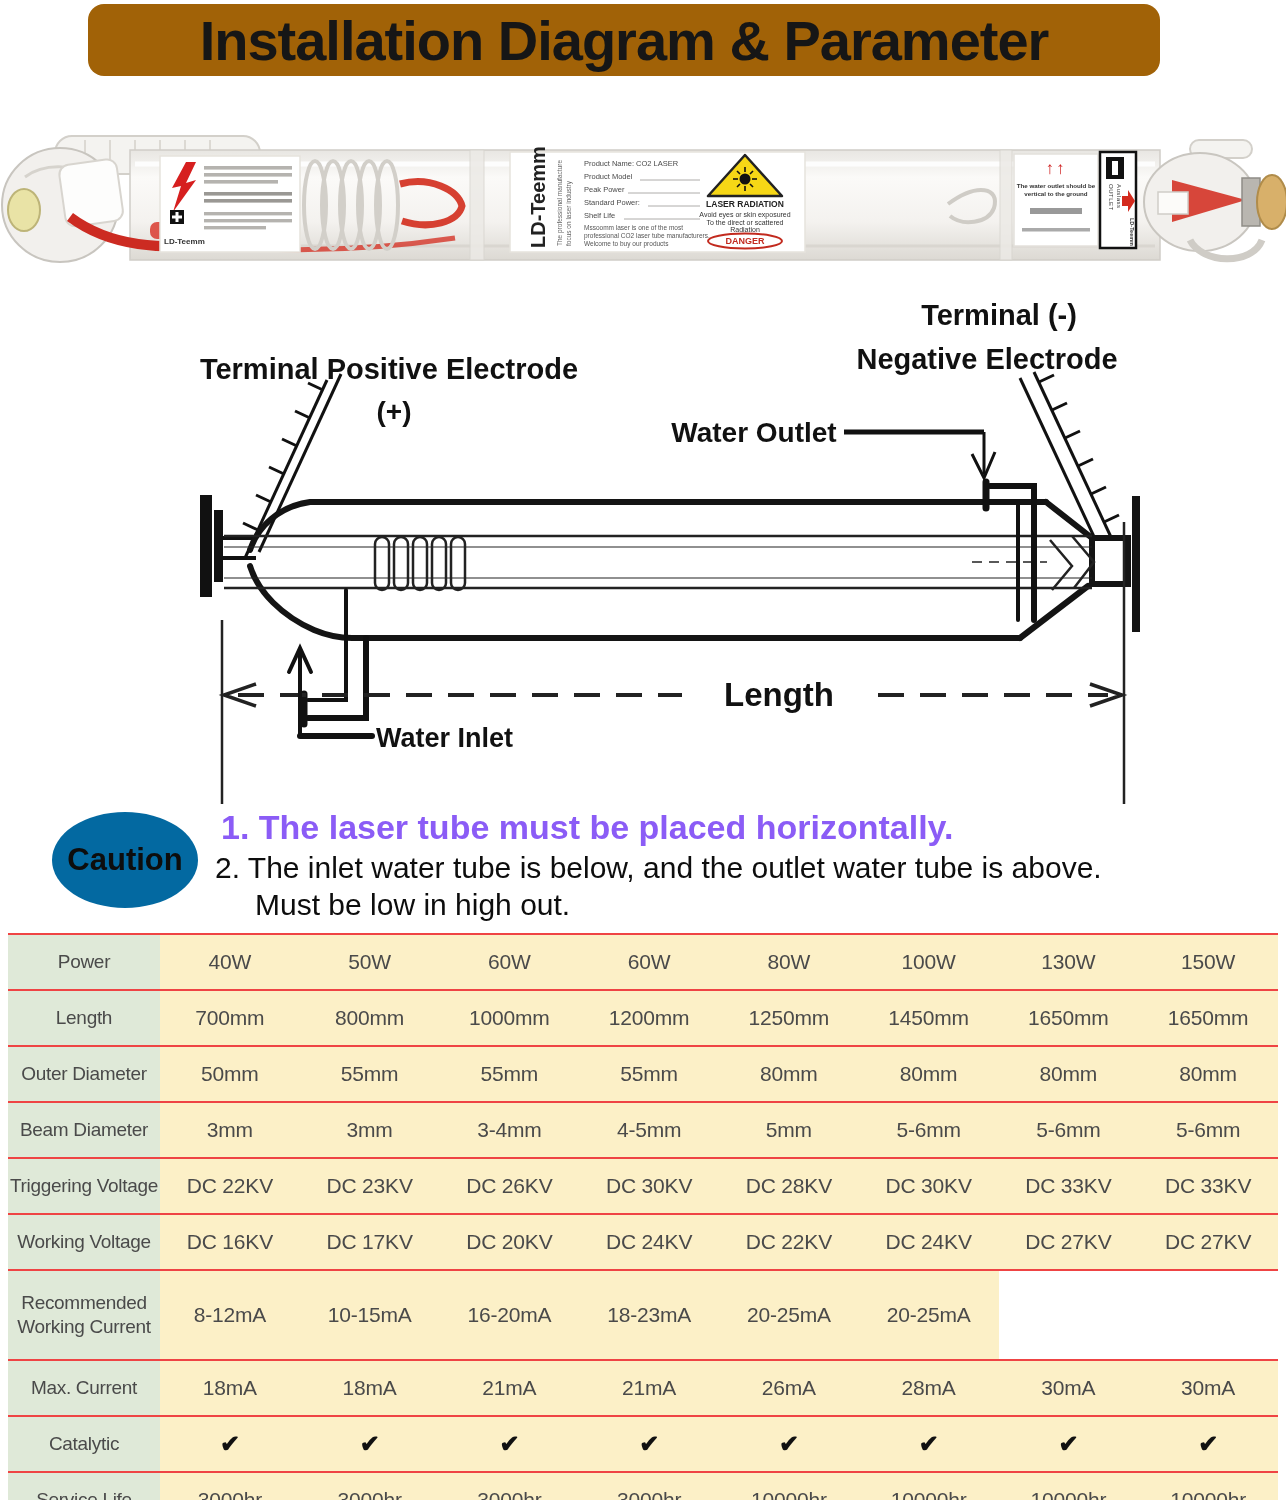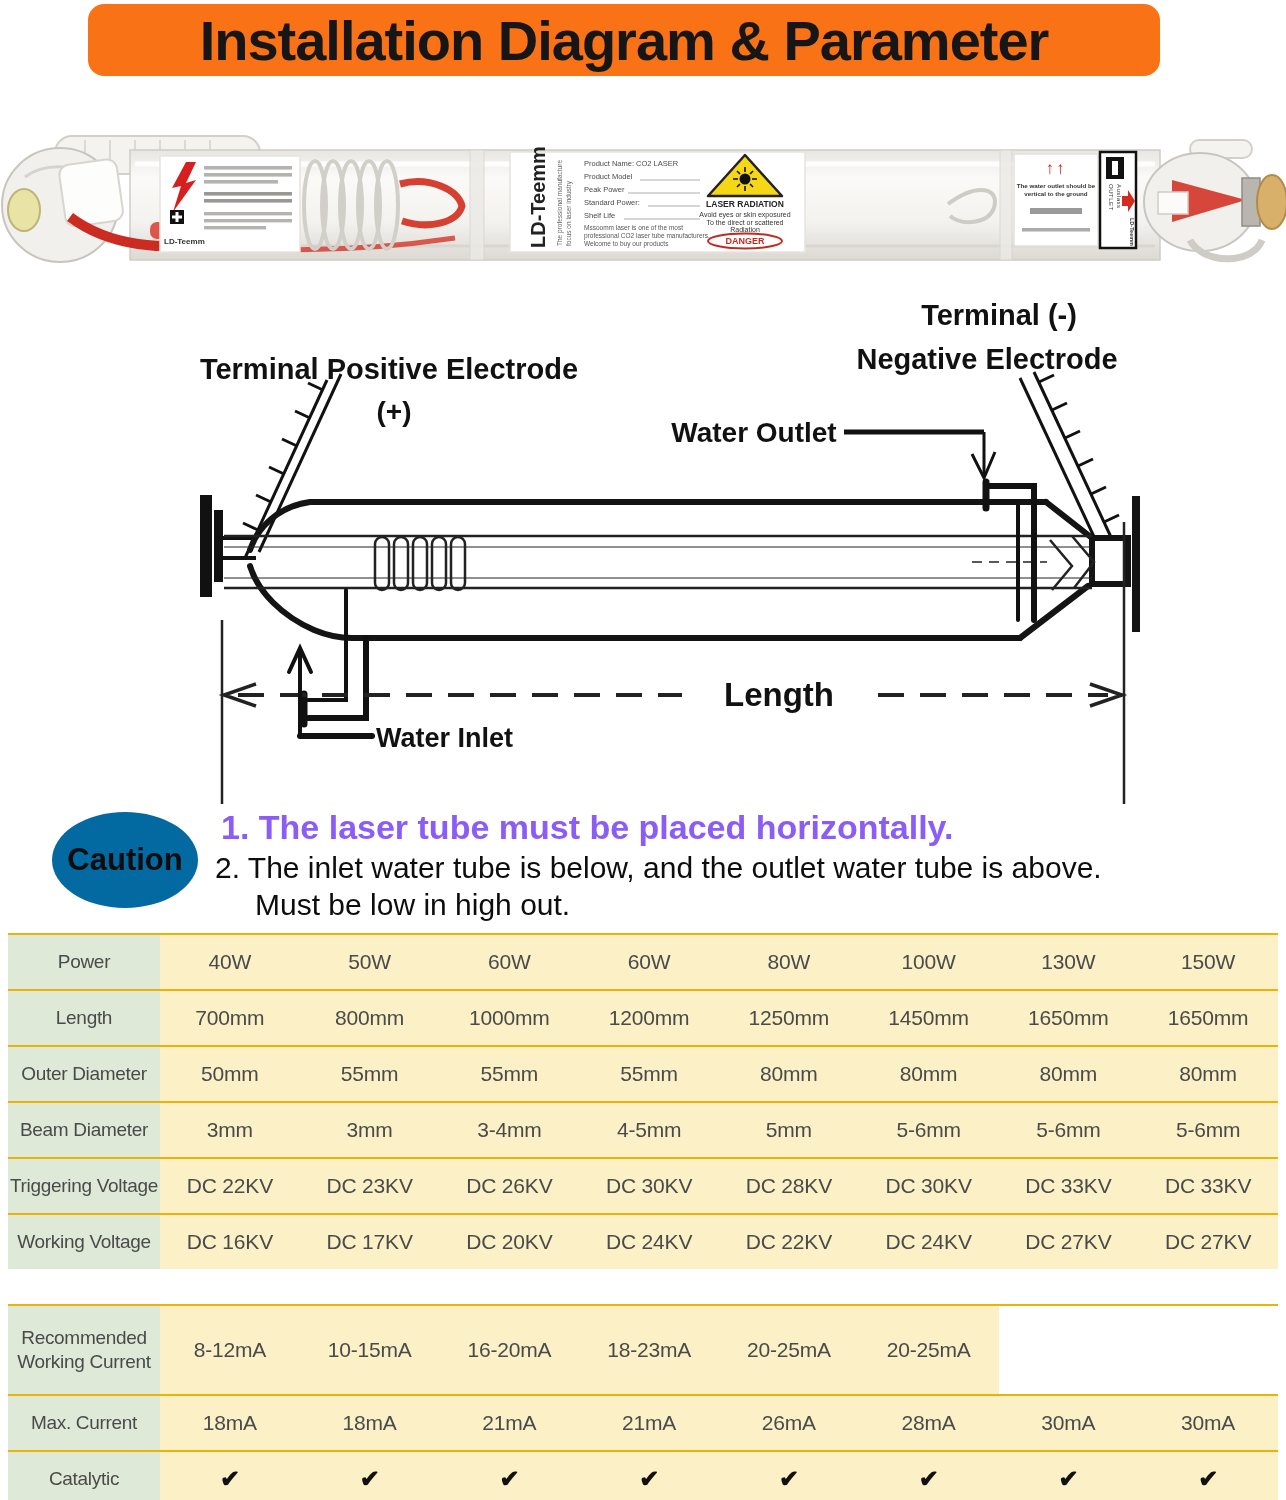--- a/index.html
+++ b/index.html
@@ -3,21 +3,21 @@
 <meta charset="utf-8">
 <style>
   html,body{margin:0;padding:0;}
   body{
     width:1286px;height:1500px;position:relative;overflow:hidden;
     background:#ffffff;font-family:"Liberation Sans", sans-serif;color:#111;
   }
   
   .title-banner{
     position:absolute;left:88px;top:4px;width:1072px;height:72px;
-    background:#f97316;border-radius:16px;
+    background:#a16207;border-radius:16px;
     display:flex;align-items:center;justify-content:center;
   }
   .title-banner .t{
     font-size:56px;font-weight:bold;letter-spacing:-1px;color:#161616;
     white-space:nowrap;
   }
   
   .tube-photo{position:absolute;left:0;top:122px;width:1286px;height:150px;}
   .diagram{position:absolute;left:0;top:290px;width:1286px;height:520px;margin-left:42px;}
   
@@ -35,23 +35,23 @@
     position:absolute;left:215px;top:849px;width:858px;
     font-size:30px;font-weight:normal;color:#0d0d0d;line-height:37px;
     padding-left:40px;text-indent:-40px;
   }
   
   .param-table{
     position:absolute;left:8px;top:933px;width:1270px;height:567px;overflow:hidden;
   }
   .p-row{
     display:grid;grid-template-columns:152px repeat(8,1fr);
-    border-top:2px solid #eab308;height:54px;
-  }
-  .p-row.tall{height:88px;margin-top:35px;}
+    border-top:2px solid #ef4444;height:54px;
+  }
+  .p-row.tall{height:88px;}
   .p-cell{
     background:#fcf0c7;display:flex;align-items:center;justify-content:center;
     font-size:21px;color:#4a4a4a;letter-spacing:-0.2px;white-space:nowrap;
   }
   .p-cell.label{
     background:#dfe9d8;font-size:19px;letter-spacing:-0.3px;
     text-align:center;
   }
   .p-row.tall .p-cell.label{white-space:normal;line-height:24px;padding:0 6px;}
   .p-cell.check{font-size:24px;color:#111;font-weight:bold;}

